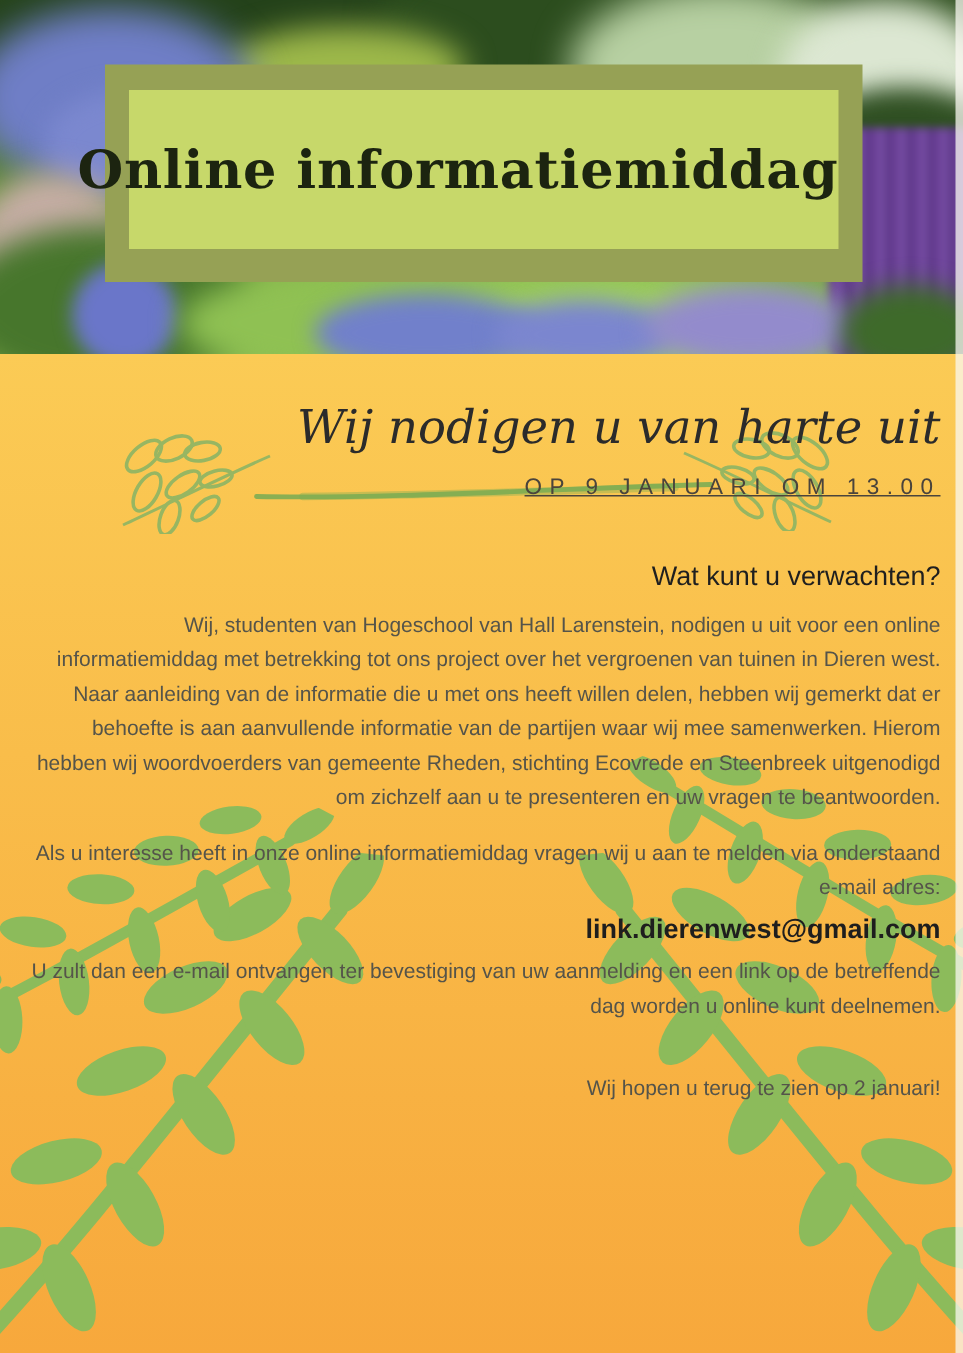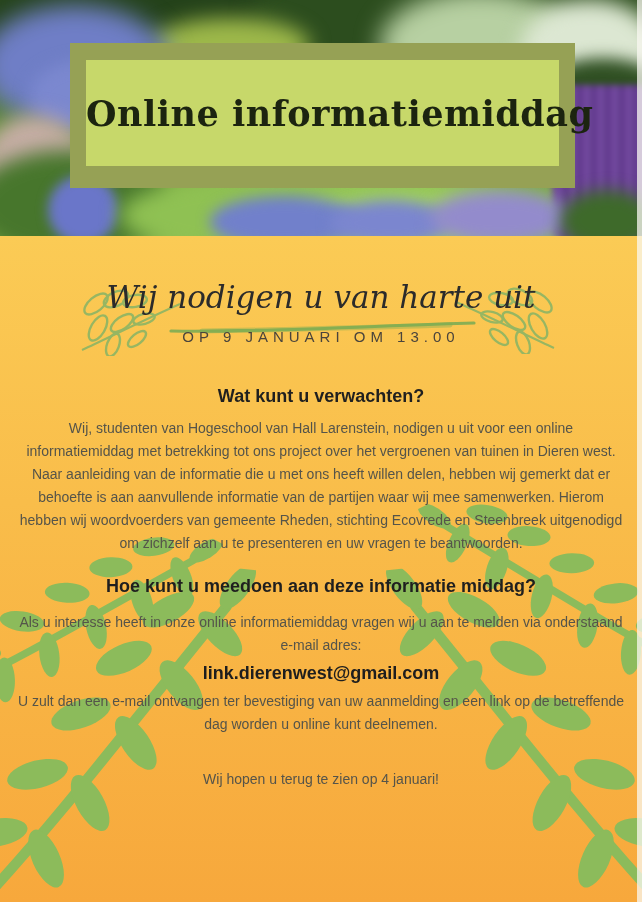--- a/index.html
+++ b/index.html
@@ -25,31 +25,31 @@
   .b13{left:48px;top:175px;width:70px;height:70px;background:#6a76c9;filter:blur(6px);}
   .b14{left:120px;top:168px;width:430px;height:95px;background:#8fc153;filter:blur(10px);}
   .b15{left:300px;top:190px;width:220px;height:55px;background:#a3d262;filter:blur(10px);}
   .b16{left:210px;top:196px;width:150px;height:52px;background:#7180cb;filter:blur(7px);}
   .b17{left:330px;top:200px;width:120px;height:46px;background:#7b86cf;filter:blur(7px);}
   .b18{left:430px;top:190px;width:140px;height:55px;background:#938bcc;filter:blur(8px);}
   .b19{left:560px;top:190px;width:95px;height:62px;background:#3e6a2a;filter:blur(8px);}
   
   .banner{position:absolute;left:70px;top:43px;width:505px;height:145px;background:#96a155;z-index:5;}
   .banner-inner{position:absolute;left:16px;right:16px;top:17px;bottom:22px;background:#c7d86a;
-                display:flex;align-items:center;justify-content:flex-start;}
+                display:flex;align-items:center;justify-content:flex-end;}
   .banner-title{font-family:"DejaVu Serif",serif;font-weight:bold;font-size:35px;color:#1c2410;
                 letter-spacing:.5px;white-space:nowrap;margin:0;}
   
   .content{position:absolute;top:236px;left:0;width:642px;height:666px;
            background:linear-gradient(180deg,#fbcb55 0%,#f9bd4a 40%,#f7a83c 100%);}
-  .text-col{position:relative;z-index:2;width:612px;margin:16px auto;text-align:center;padding-top:23px;}
+  .text-col{position:relative;z-index:2;width:612px;margin:4px auto;text-align:right;padding-top:23px;}
   .script-heading{font-family:"DejaVu Serif",serif;font-style:italic;font-size:31px;line-height:44px;
                   color:#2b2b2b;margin:0;font-weight:500;}
-  .date-line{font-size:15px;letter-spacing:5px;color:#4a443c;margin-top:8px;line-height:20px;}
-  .sec-heading{font-size:18px;font-weight:bold;color:#1f1f1f;line-height:22px;margin:0;}
+  .date-line{font-size:15px;letter-spacing:5px;color:#4a443c;margin-top:8px;line-height:20px;text-decoration:underline;}
+  .sec-heading{font-size:18px;font-weight:normal;color:#1f1f1f;line-height:22px;margin:0;}
   .h1{margin-top:38px;}
   .h2{margin-top:20px;}
   .body-p{font-size:14px;line-height:23px;color:#55544a;margin:0;}
   .p1{margin-top:10px;}
   .p3{margin-top:14px;}
   .email-line{font-size:18px;font-weight:bold;color:#1e1e1e;line-height:22px;margin-top:5px;}
   .p4{margin-top:6px;}
   .closing{margin-top:32px;}
   
   .deco{position:absolute;z-index:1;pointer-events:none;}
@@ -156,23 +156,22 @@
         <use href="#branch"></use>
       </svg>
 
     <div class="text-col">
       <div class="script-heading">Wij nodigen u van harte uit</div>
       <div class="date-line">OP 9 JANUARI OM 13.00</div>
 
       <h2 class="sec-heading h1">Wat kunt u verwachten?</h2>
       <p class="body-p p1">Wij, studenten van Hogeschool van Hall Larenstein, nodigen u uit voor een online informatiemiddag met betrekking tot ons project over het vergroenen van tuinen in Dieren west. Naar aanleiding van de informatie die u met ons heeft willen delen, hebben wij gemerkt dat er behoefte is aan aanvullende informatie van de partijen waar wij mee samenwerken. Hierom hebben wij woordvoerders van gemeente Rheden, stichting Ecovrede en Steenbreek uitgenodigd om zichzelf aan u te presenteren en uw vragen te beantwoorden.</p>
 
-      <h2 class="sec-heading h2">Hoe kunt u meedoen aan deze informatie middag?</h2>
       <p class="body-p p3">Als u interesse heeft in onze online informatiemiddag vragen wij u aan te melden via onderstaand e-mail adres:</p>
       <div class="email-line">link.dierenwest@gmail.com</div>
       <p class="body-p p4">U zult dan een e-mail ontvangen ter bevestiging van uw aanmelding en een link op de betreffende dag worden u online kunt deelnemen.</p>
 
-      <p class="body-p closing">Wij hopen u terug te zien op 4 januari!</p>
+      <p class="body-p closing">Wij hopen u terug te zien op 2 januari!</p>
     </div>
   </div>
 
   <div class="edge-strip"></div>
 </div>
 
 </body></html>

